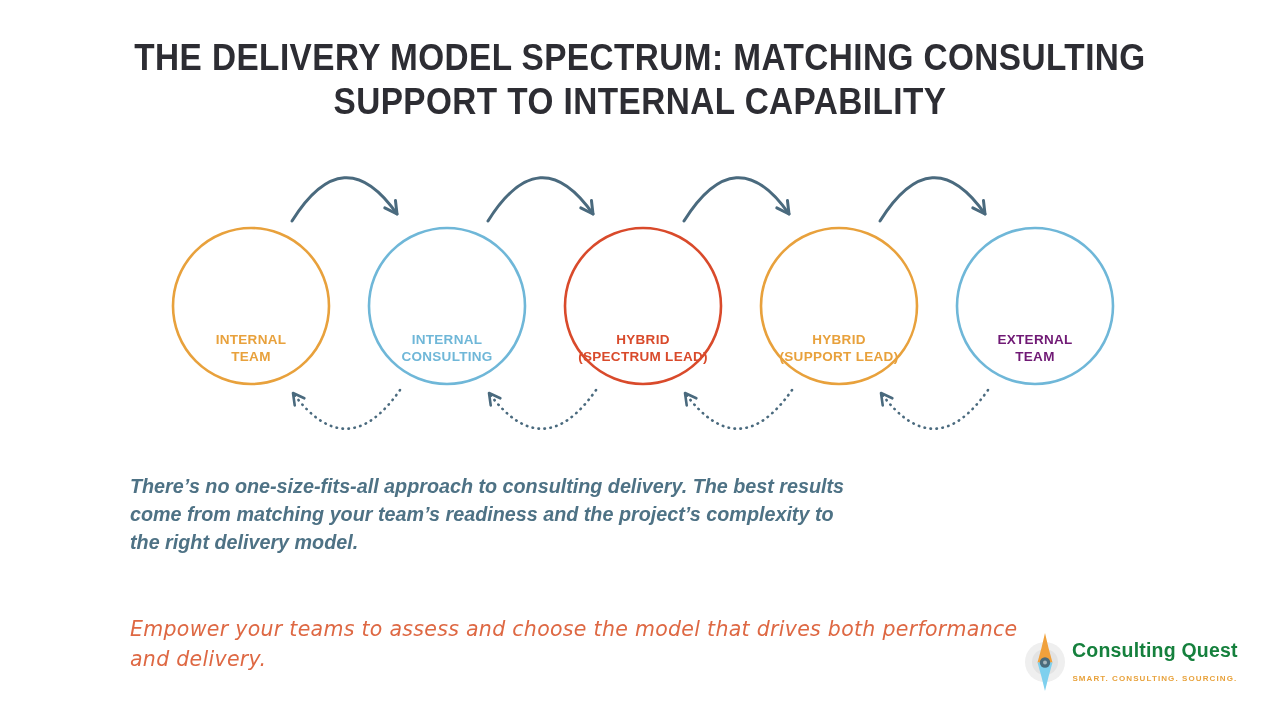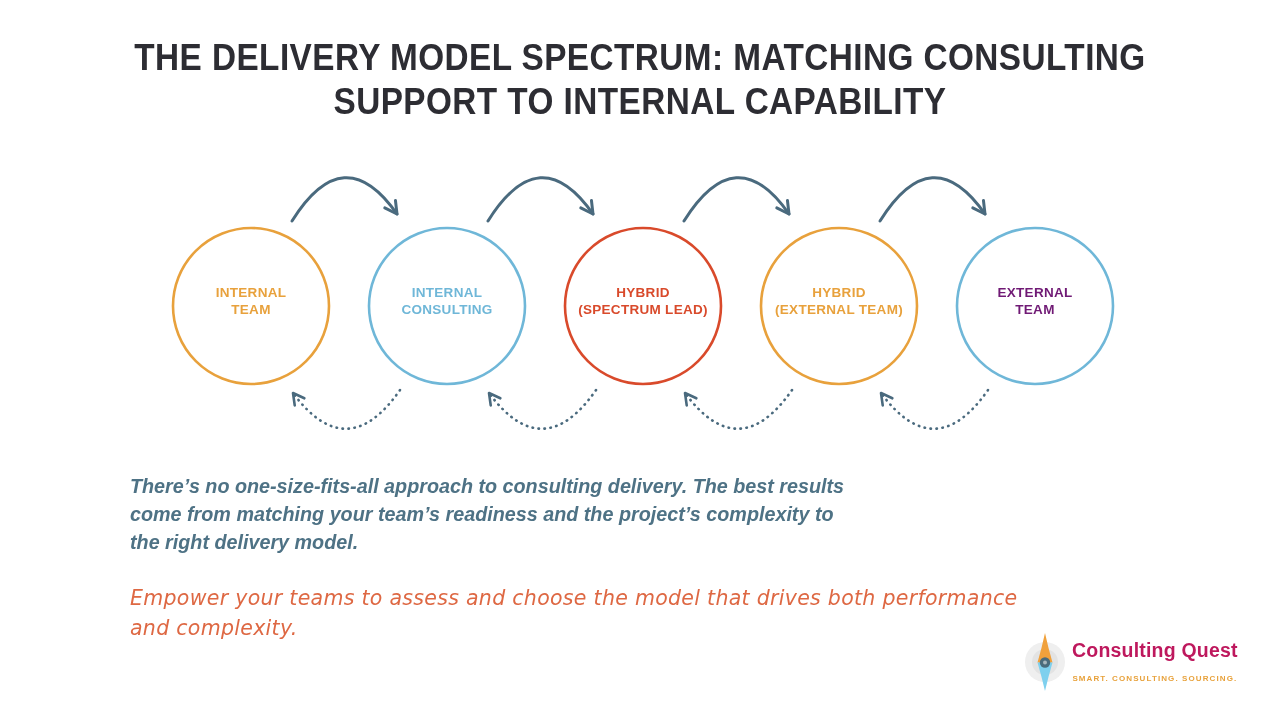--- a/index.html
+++ b/index.html
@@ -12,21 +12,21 @@
     position:absolute;top:36px;left:0;right:0;margin:0;
     text-align:center;font-weight:700;font-size:37px;line-height:44px;
     color:#2D2D33;letter-spacing:.5px;
     transform:scaleX(.9);transform-origin:50% 0;
   }
   .title span{display:block;}
   
   .diagram{position:absolute;top:130px;left:0;width:1280px;height:350px;}
   .node-label{
     position:absolute;width:160px;text-align:center;
-    font-size:13.5px;font-weight:700;line-height:16.5px;letter-spacing:.3px;
+    font-size:13.5px;font-weight:700;line-height:16.5px;letter-spacing:.3px;margin-top:47px;
   }
   .node-label span{display:block;}
   
   .body-text{
     position:absolute;left:130px;top:472px;width:900px;
     font-size:21px;font-weight:700;font-style:italic;line-height:28px;
     color:#4E7285;transform:scaleX(.94);transform-origin:0 0;
   }
   .body-text span{display:block;}
   
@@ -99,46 +99,46 @@
   <div class="node-label" style="left: 367px; top: 285px; color: rgb(111, 183, 216);">
     <span>INTERNAL</span>
     <span>CONSULTING</span>
   </div>
   <div class="node-label" style="left: 563px; top: 285px; color: rgb(217, 74, 43);">
     <span>HYBRID</span>
     <span>(SPECTRUM LEAD)</span>
   </div>
   <div class="node-label" style="left: 759px; top: 285px; color: rgb(232, 161, 60);">
     <span>HYBRID</span>
-    <span>(EXTERNAL TEAM)</span>
+    <span>(SUPPORT LEAD)</span>
   </div>
   <div class="node-label" style="left: 955px; top: 285px; color: #701a75;">
     <span>EXTERNAL</span>
     <span>TEAM</span>
   </div>
 
   <div class="body-text" style="color: rgb(78, 114, 133);">
     <span>There’s no one-size-fits-all approach to consulting delivery. The best results</span>
     <span>come from matching your team’s readiness and the project’s complexity to</span>
     <span>the right delivery model.</span>
   </div>
 
-  <div class="callout-text" style="color: rgb(222, 104, 67);">
+  <div class="callout-text" style="color: rgb(222, 104, 67); margin-top: 31px;">
     <span>Empower your teams to assess and choose the model that drives both performance</span>
-    <span>and complexity.</span>
+    <span>and delivery.</span>
   </div>
 
   <div class="logo">
     <svg class="compass" viewBox="0 0 46 62">
       <circle cx="23" cy="31" r="20" fill="#efefef"></circle>
       <circle cx="23" cy="31" r="13" fill="#e3e3e3"></circle>
       <path d="M23 2 Q26.5 18 30.5 31.5 L15.5 31.5 Q19.5 18 23 2 Z" fill="#F0A13C"></path>
       <path d="M23 60 Q26.5 45 30.5 31.5 L15.5 31.5 Q19.5 45 23 60 Z" fill="#7ED0EE"></path>
       <circle cx="23" cy="31.5" r="5.2" fill="#4A6B7C"></circle>
       <circle cx="23" cy="31.5" r="2" fill="#A7B6BD"></circle>
     </svg>
     <div class="logo-text">
-      <div class="logo-name" style="color: #be185d;">Consulting Quest</div>
+      <div class="logo-name" style="color: #15803d;">Consulting Quest</div>
       <div class="logo-tagline" style="color: rgb(232, 162, 60);">SMART. CONSULTING. SOURCING.</div>
     </div>
   </div>
 
 </div>
 
 </body></html>

